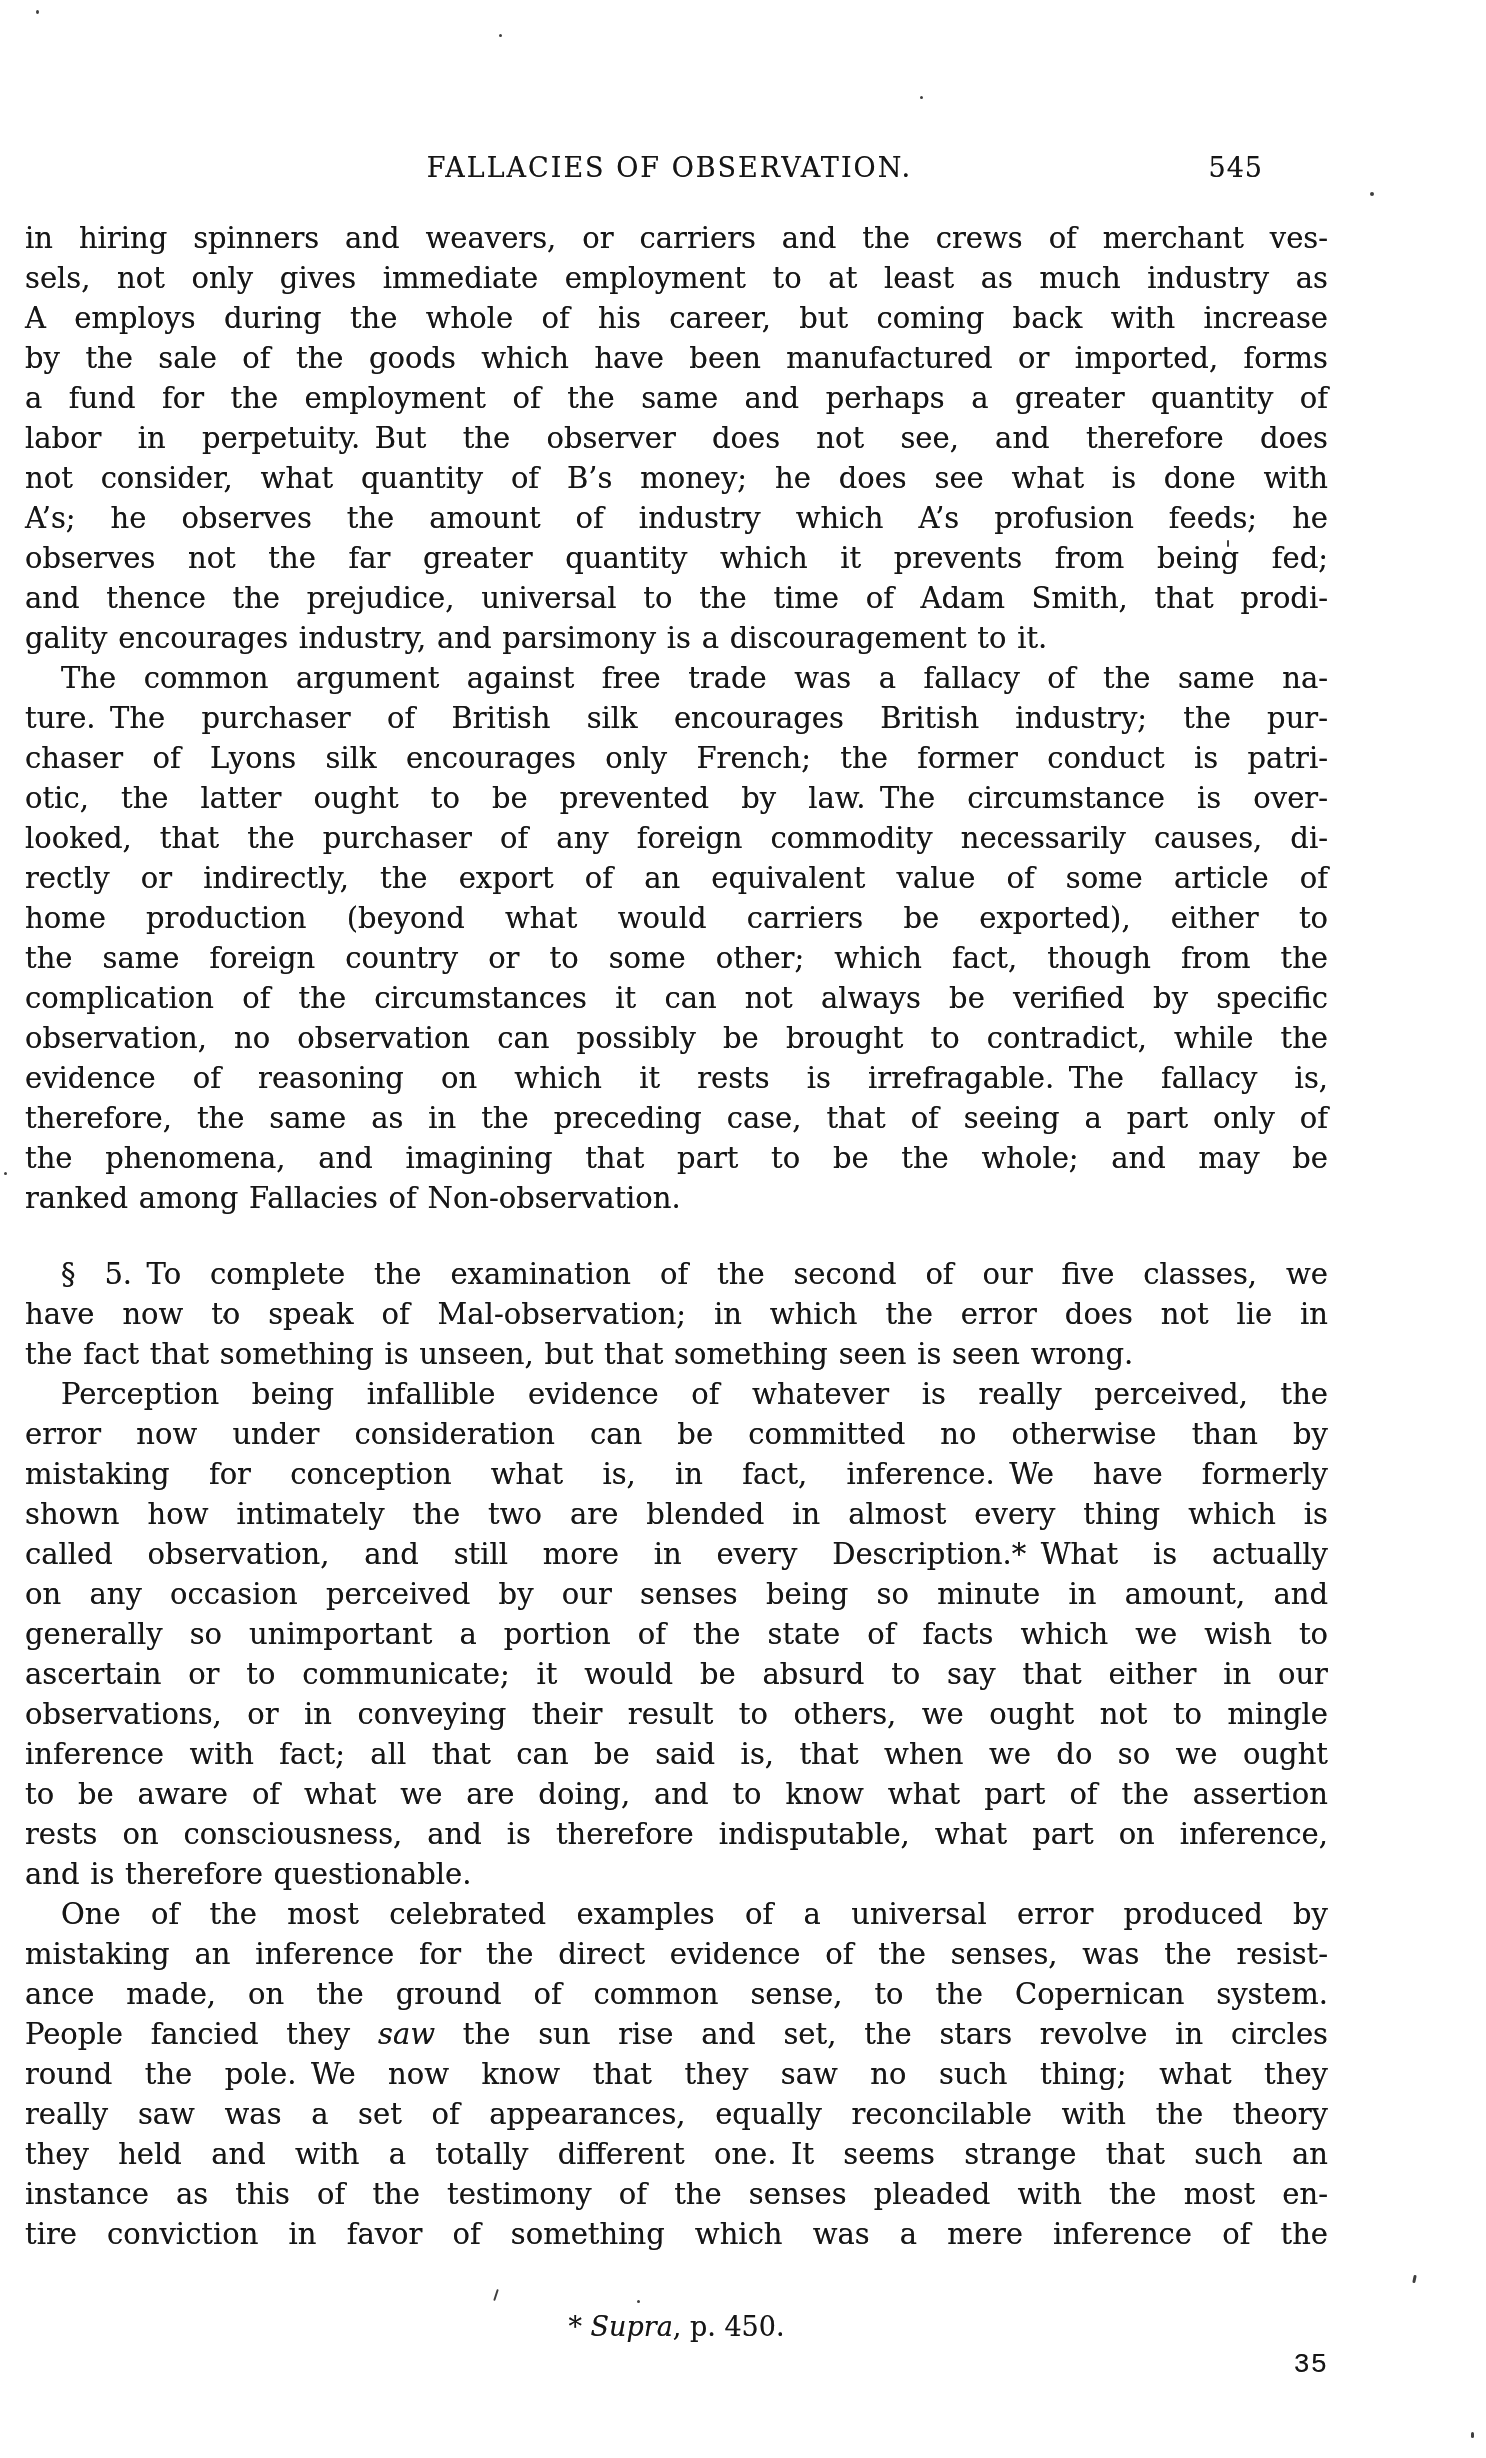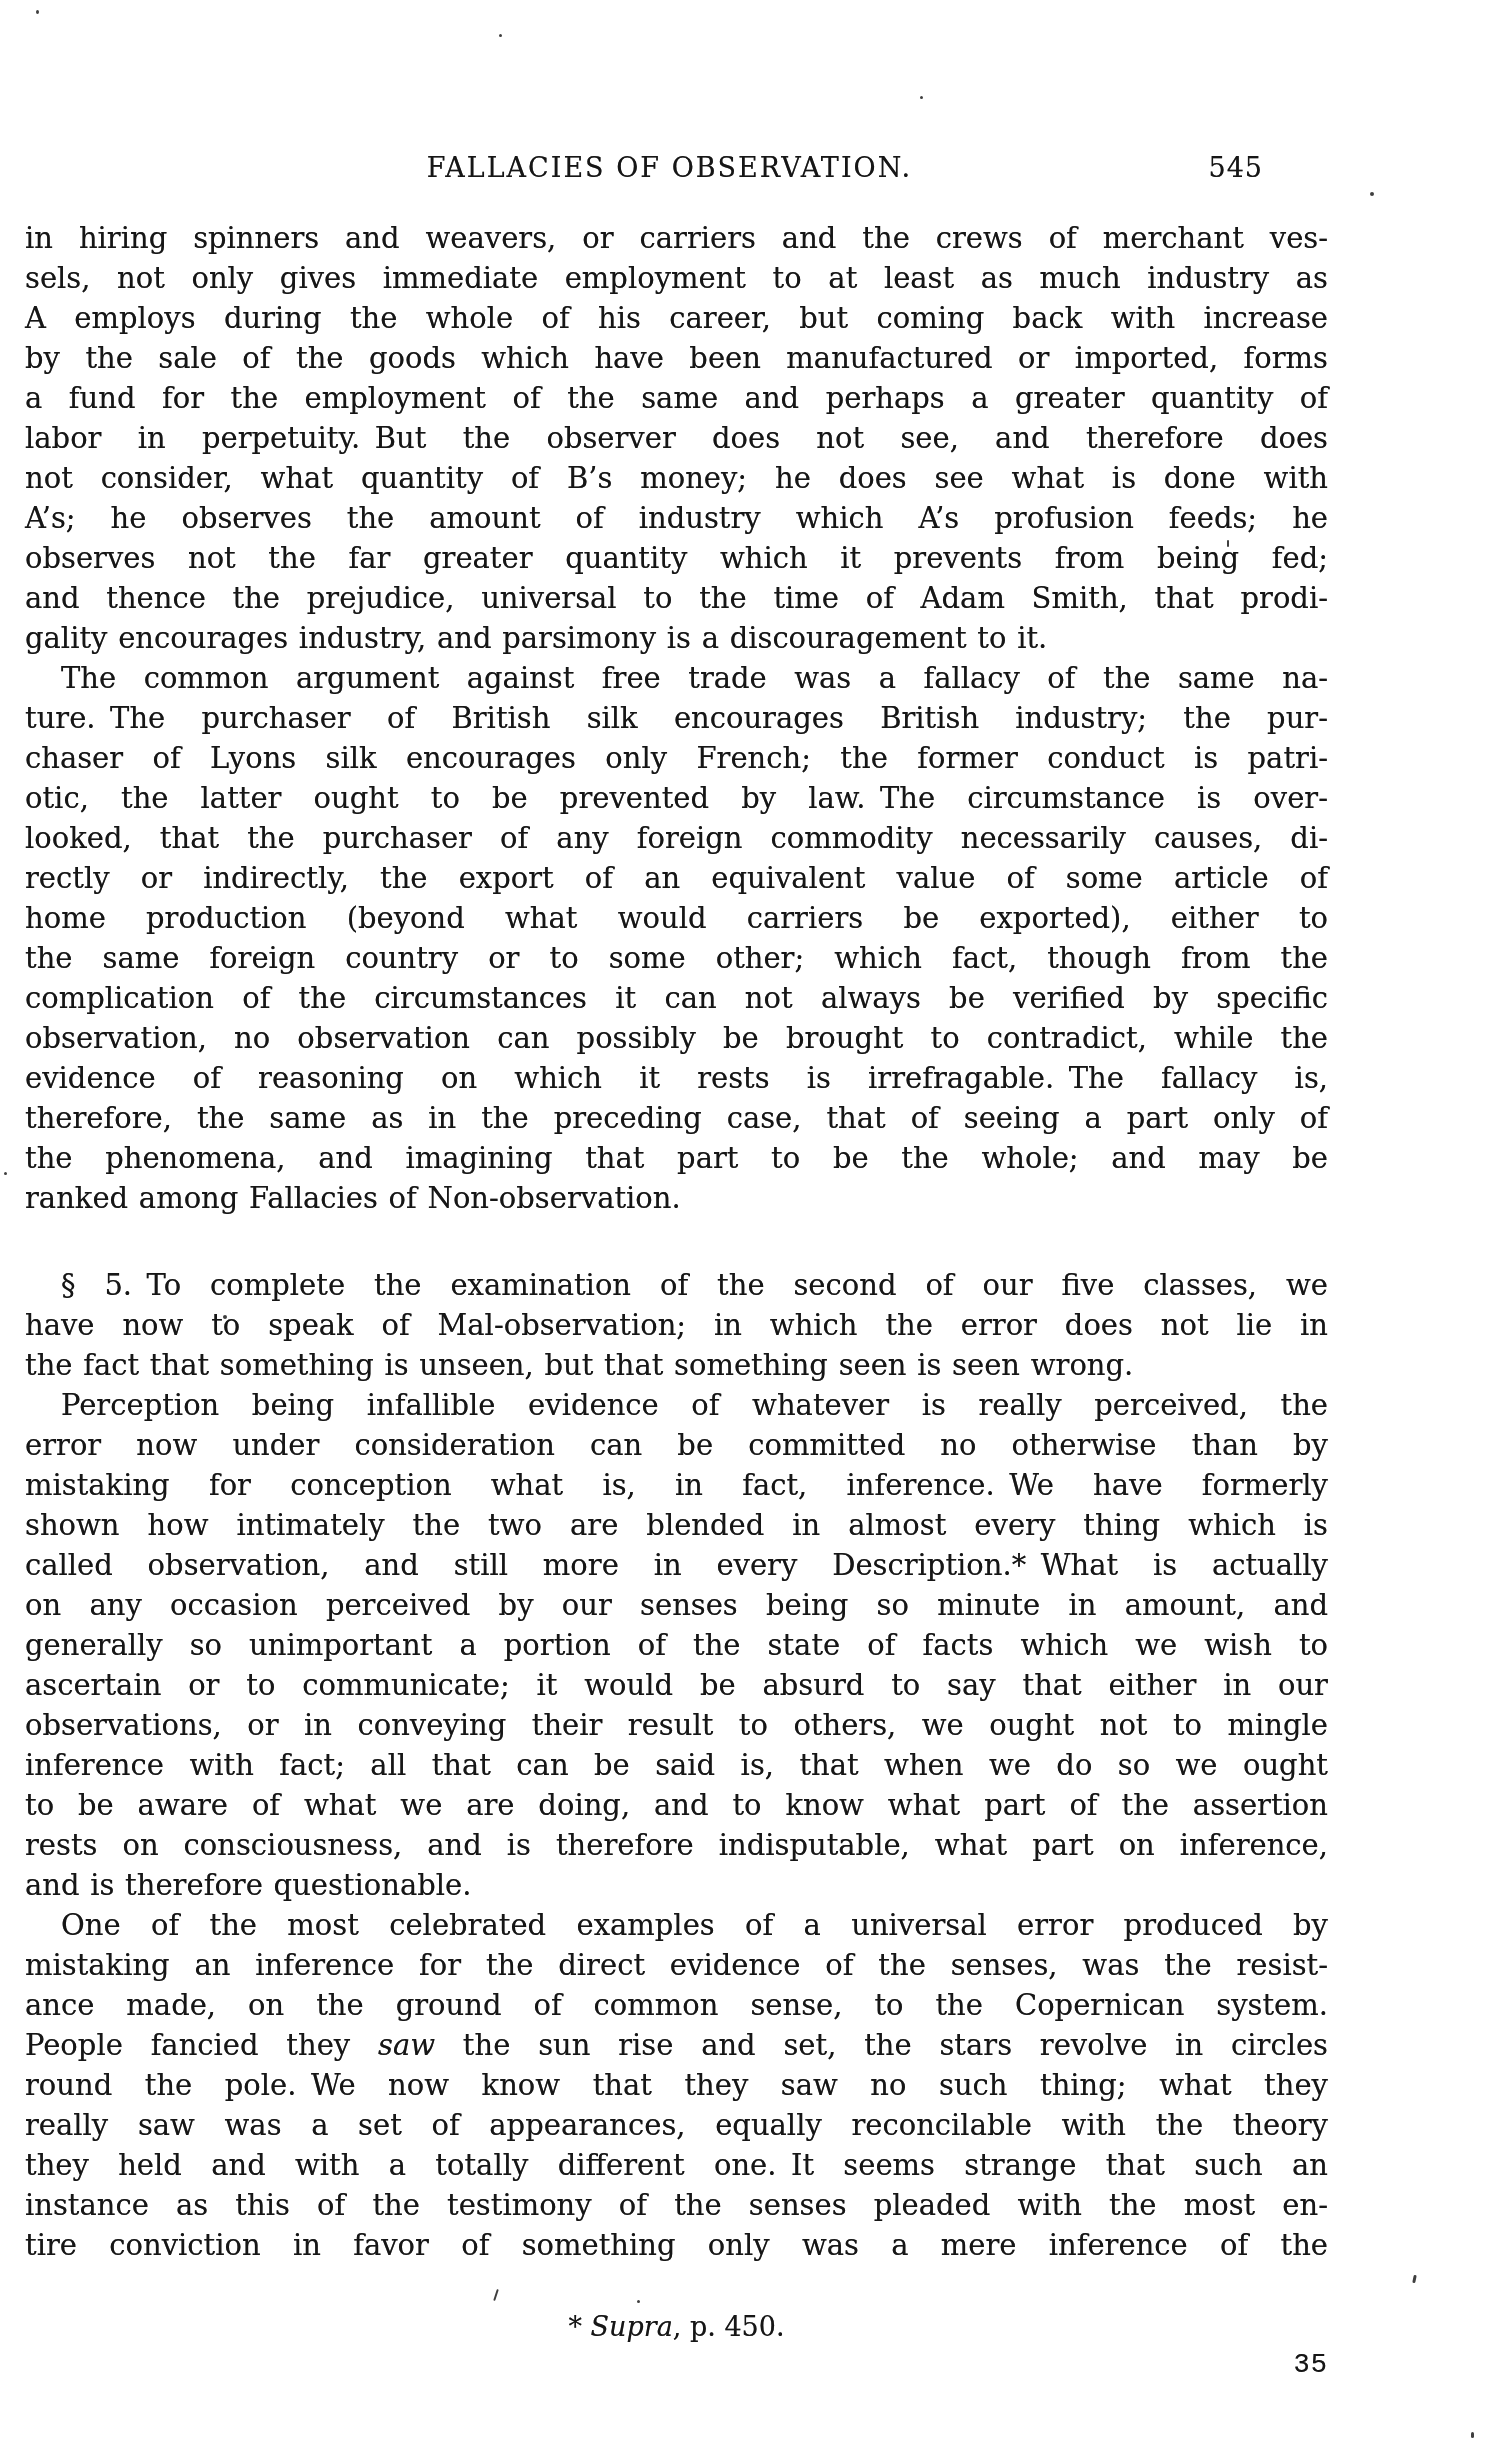--- a/index.html
+++ b/index.html
@@ -23,21 +23,21 @@
     position: absolute; right: 58px; top: 0;
     letter-spacing: 1px; text-align: right;
   }
 
   .text-block {
     position: absolute; left: 25px; top: 218px; width: 1303px;
     font-size: 29px; line-height: 40px;
     word-spacing: 1.5px;
   }
   .para { margin: 0; }
-  .para.sect { margin-top: 47px; }
+  .para.sect { margin-top: 36px; }
   .para.indent .line:first-child { text-indent: 36px; }
   .line {
     text-align: justify;
     text-align-last: justify;
     min-height: 40px;
   }
   .line.endline { text-align-last: left; }
   .line i { font-style: italic; }
 
   .footnote {
@@ -119,21 +119,21 @@
       </div>
       <div class="para indent">
         <div class="line"><span>One of the most celebrated examples of a universal error produced by</span></div>
         <div class="line"><span>mistaking an inference for the direct evidence of the senses, was the resist-</span></div>
         <div class="line"><span>ance made, on the ground of common sense, to the Copernican system.</span></div>
         <div class="line"><span>People fancied they </span><i>saw</i><span> the sun rise and set, the stars revolve in circles</span></div>
         <div class="line"><span>round the pole. We now know that they saw no such thing; what they</span></div>
         <div class="line"><span>really saw was a set of appearances, equally reconcilable with the theory</span></div>
         <div class="line"><span>they held and with a totally different one. It seems strange that such an</span></div>
         <div class="line"><span>instance as this of the testimony of the senses pleaded with the most en-</span></div>
-        <div class="line"><span>tire conviction in favor of something only was a mere inference of the</span></div>
+        <div class="line"><span>tire conviction in favor of something which was a mere inference of the</span></div>
       </div>
     </div>
 
   <div class="footnote ink"><span>* </span><i>Supra</i><span>, p. 450.</span></div>
 
   <div class="signature ink">35</div>
 
   <div class="speck" style="left:36px; top:10px; width:3px; height:4px;"></div>
   <div class="speck" style="left:499px; top:34px; width:3px; height:3px;"></div>
   <div class="speck" style="left:920px; top:96px; width:3px; height:3px;"></div>

